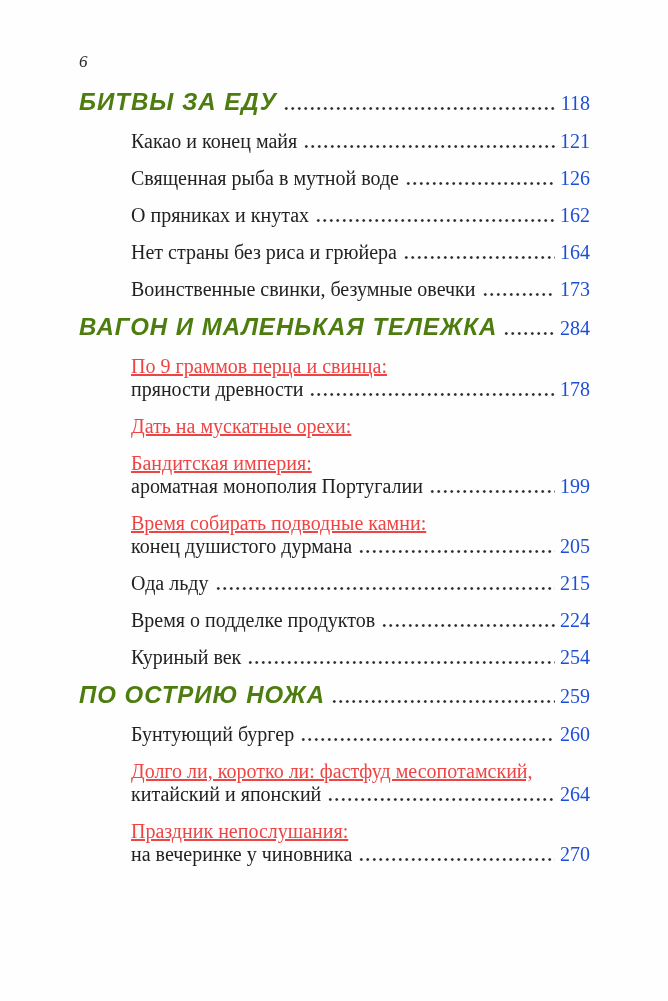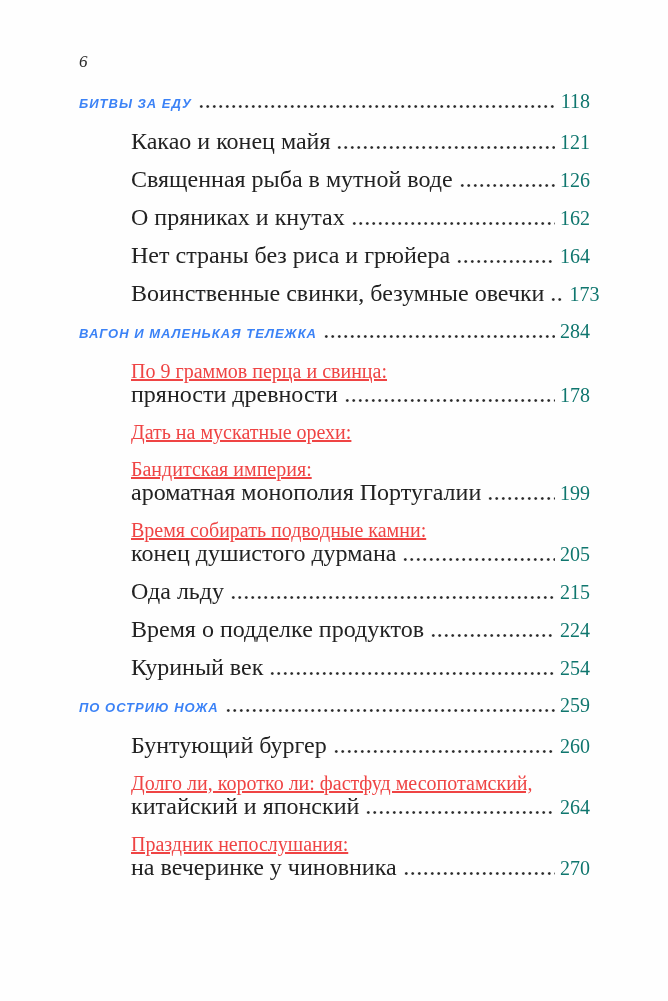--- a/index.html
+++ b/index.html
@@ -30,58 +30,58 @@
     display: flex;
     align-items: baseline;
     line-height: 23px;
     margin: 11px 0 15px 0;
   }
   .section-row:first-child { margin-top: 0; }
   .section-title {
     font-family: "Liberation Sans", "DejaVu Sans", sans-serif;
     font-style: italic;
     font-weight: bold;
-    font-size: 13px;
+    font-size: 24px;
     letter-spacing: 1px;
-    color: #3b82f6;
+    color: #4d7c0f;
     white-space: nowrap;
   }
 
   .toc-entry { margin: 0 0 14px 52px; }
   .entry-line {
     font-size: 20px;
     line-height: 23px;
     white-space: nowrap;
     color: #ef4444;
     text-decoration: underline;
   }
   .entry-row {
     display: flex;
     align-items: baseline;
     line-height: 23px;
   }
   .entry-title {
-    font-size: 24px;
+    font-size: 20px;
     white-space: nowrap;
   }
 
   .dots {
     flex: 1 1 auto;
     min-width: 14px;
     height: 3px;
     margin: 0 5px 0 6px;
     background: radial-gradient(circle, #2b2b2b 1.15px, rgba(0,0,0,0) 1.5px);
     background-size: 6.5px 3px;
     background-repeat: repeat-x;
     background-position: 0 100%;
   }
   .page-num {
     font-size: 20px;
     white-space: nowrap;
-    color: #0f766e;
+    color: #1d4ed8;
   }
 </style>
 </head>
 <body>
 
 <div class="page">
   <div class="folio">6</div>
 
   <div class="toc">
       <div class="section-row">

